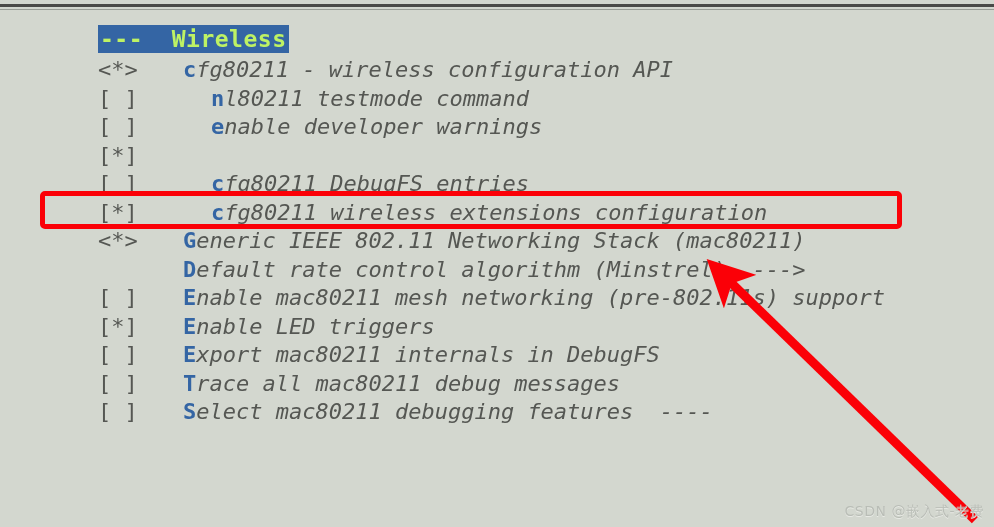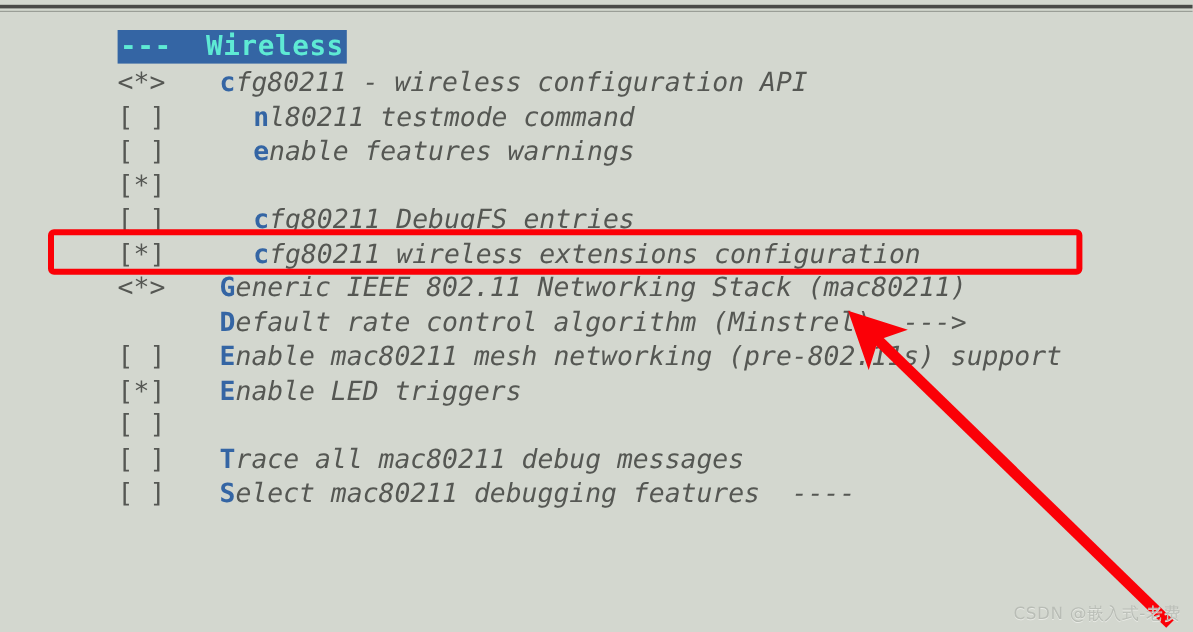--- a/index.html
+++ b/index.html
@@ -35,21 +35,21 @@
   }
 
   
   .menu-header {
     position: absolute;
     left: 98px;
     top: 25px;
     height: 28px;
     line-height: 28px;
     background: #3465a4;
-    color: #5eead4;
+    color: #bef264;
     font-size: 23px;
     letter-spacing: 0.5px;
     padding: 0 2px;
     white-space: pre;
     font-weight: bold;
   }
 
   
   .rows {
     position: absolute;
@@ -129,29 +129,29 @@
 <div id="screen">
 
   <div class="top-rule"></div>
   <div class="top-rule-2"></div>
 
   <div class="menu-header">---  Wireless</div>
 
   <div class="rows" id="rows">
       <div class="row"><span class="mark">&lt;*&gt;</span><span class="label lvl0"><span class="hot">c</span><span class="rest">fg80211 - wireless configuration API</span></span></div>
       <div class="row"><span class="mark">[ ]</span><span class="label lvl1"><span class="hot">n</span><span class="rest">l80211 testmode command</span></span></div>
-      <div class="row"><span class="mark">[ ]</span><span class="label lvl1"><span class="hot">e</span><span class="rest">nable features warnings</span></span></div>
+      <div class="row"><span class="mark">[ ]</span><span class="label lvl1"><span class="hot">e</span><span class="rest">nable developer warnings</span></span></div>
       <div class="row"><span class="mark">[*]</span></div>
       <div class="row"><span class="mark">[ ]</span><span class="label lvl1"><span class="hot">c</span><span class="rest">fg80211 DebugFS entries</span></span></div>
       <div class="row"><span class="mark">[*]</span><span class="label lvl1"><span class="hot">c</span><span class="rest">fg80211 wireless extensions configuration</span></span></div>
       <div class="row"><span class="mark">&lt;*&gt;</span><span class="label lvl0"><span class="hot">G</span><span class="rest">eneric IEEE 802.11 Networking Stack (mac80211)</span></span></div>
       <div class="row"><span class="mark"></span><span class="label lvl0"><span class="hot">D</span><span class="rest">efault rate control algorithm (Minstrel)  ---&gt;</span></span></div>
       <div class="row"><span class="mark">[ ]</span><span class="label lvl0"><span class="hot">E</span><span class="rest">nable mac80211 mesh networking (pre-802.11s) support</span></span></div>
       <div class="row"><span class="mark">[*]</span><span class="label lvl0"><span class="hot">E</span><span class="rest">nable LED triggers</span></span></div>
-      <div class="row"><span class="mark">[ ]</span></div>
+      <div class="row"><span class="mark">[ ]</span><span class="label lvl0"><span class="hot">E</span><span class="rest">xport mac80211 internals in DebugFS</span></span></div>
       <div class="row"><span class="mark">[ ]</span><span class="label lvl0"><span class="hot">T</span><span class="rest">race all mac80211 debug messages</span></span></div>
       <div class="row"><span class="mark">[ ]</span><span class="label lvl0"><span class="hot">S</span><span class="rest">elect mac80211 debugging features  ----</span></span></div>
     </div>
 
   <div class="red-box"></div>
 
   <svg class="red-arrow" viewBox="0 0 304 277" width="304" height="277">
     <defs>
       <marker id="arrowhead" markerWidth="5.2" markerHeight="5.2" refX="3.6" refY="2.6" orient="auto">
         <polygon points="0,0 5.2,2.6 0,5.2 1.3,2.6" fill="#fb0007"></polygon>

